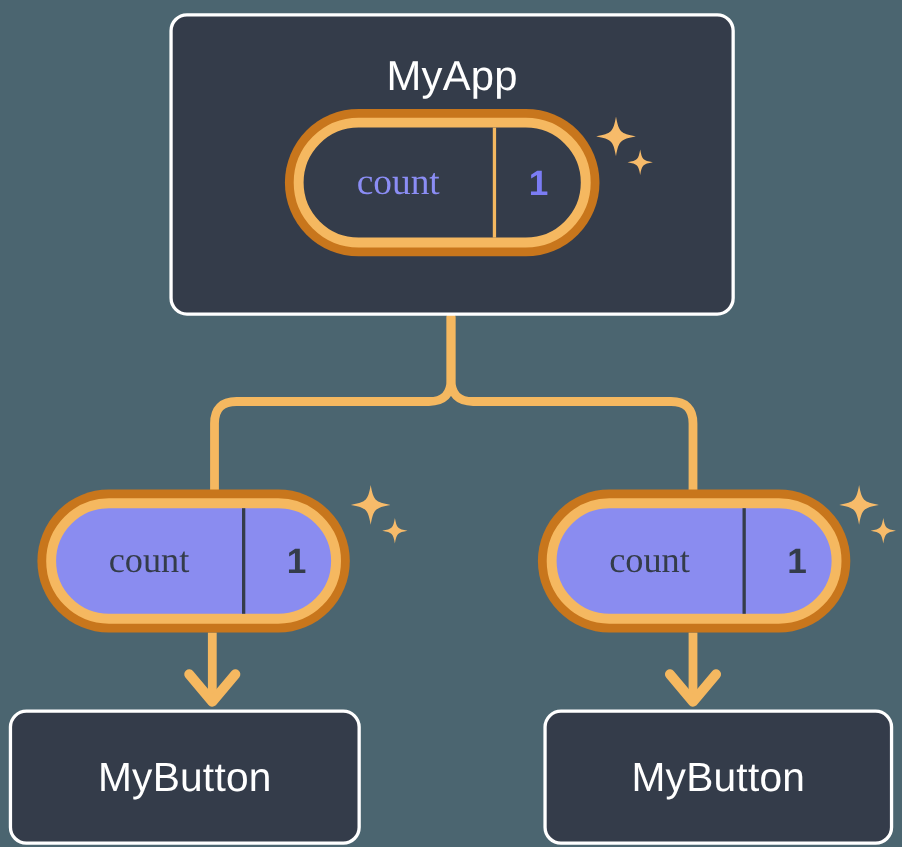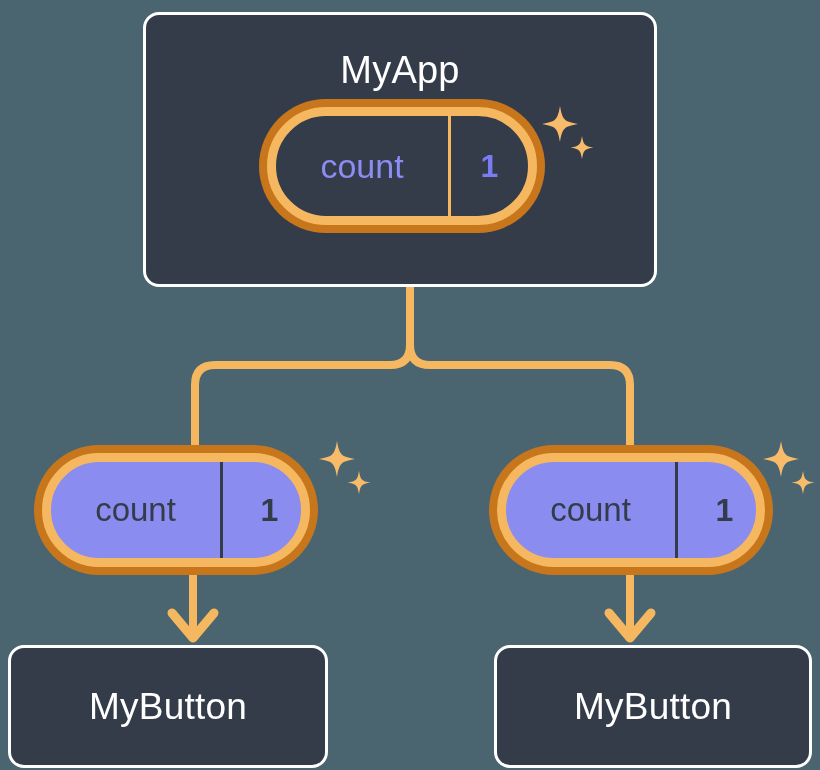--- a/index.html
+++ b/index.html
@@ -45,21 +45,21 @@
   .card-title {
     color: #ffffff;
     font-size: 38px;
     font-weight: 400;
     letter-spacing: 0.2px;
     line-height: 1;
     white-space: nowrap;
   }
 
   #card-myapp {
-    left: 143px;
+    left: 154px;
     top: 12px;
     width: 514px;
     height: 275px;
     justify-content: flex-start;
     padding-top: 36px;
   }
   #card-mybutton-left {
     left: 8px;
     top: 645px;
     width: 320px;
@@ -93,20 +93,21 @@
     box-shadow: 0 0 0 8px #c8761c;
   }
   .pill-cell {
     display: flex;
     align-items: center;
     justify-content: center;
     box-sizing: border-box;
   }
   .pill-key {
     flex: 0 0 auto;
+    font-family: Liberation Serif, serif;
   }
   .pill-val {
     flex: 0 0 auto;
     font-weight: bold;
   }
 
   
   .pill--dark {
     background: #343c4a;
     width: 270px;

